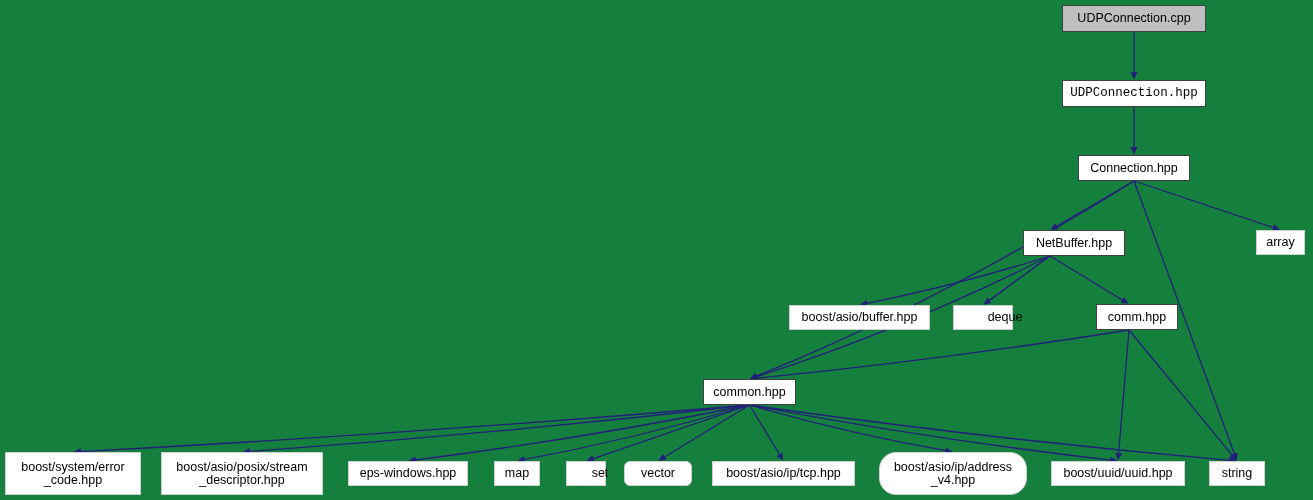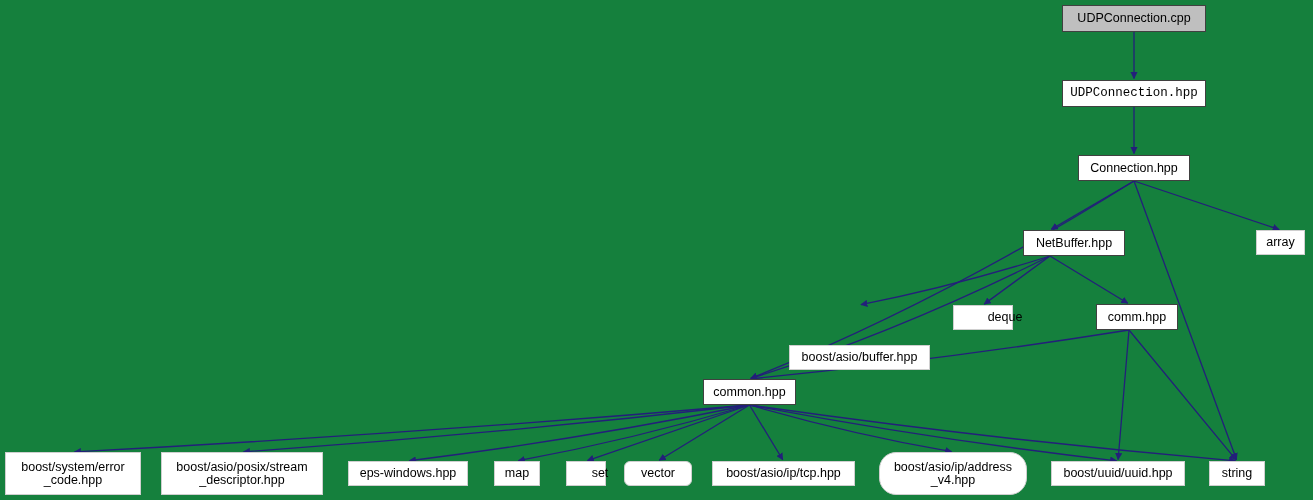--- a/index.html
+++ b/index.html
@@ -50,21 +50,21 @@
         <path d="M 749.5 405 Q 932.6748 439.72 1116.517026233021 460.774636279645" fill="none" stroke="#231f7a" stroke-width="1.3" marker-end="url(#arrow)"></path>
         <path d="M 749.5 405 Q 992.1748 439.72 1235.5097997680475 460.82881802463726" fill="none" stroke="#231f7a" stroke-width="1.3" marker-end="url(#arrow)"></path>
       </g>
   </svg>
   <div id="node-layer">
       <div class="node current" style="left: 1062px; top: 5px; width: 144px; height: 27px;">UDPConnection.cpp</div>
       <div class="node internal" style="left: 1062px; top: 80px; width: 144px; height: 27px; font-family: Liberation Mono, monospace;">UDPConnection.hpp</div>
       <div class="node internal" style="left: 1078px; top: 155px; width: 112px; height: 26px;">Connection.hpp</div>
       <div class="node internal" style="left: 999px; top: 230px; width: 102px; height: 26px; margin-left: 24px;">NetBuffer.hpp</div>
       <div class="node external" style="left: 1256px; top: 230px; width: 49px; height: 25px;">array</div>
-      <div class="node external" style="left: 789px; top: 305px; width: 141px; height: 25px; margin-top: 40px;">boost/asio/buffer.hpp</div>
+      <div class="node external" style="left: 789px; top: 305px; width: 141px; height: 25px;">boost/asio/buffer.hpp</div>
       <div class="node external" style="left: 953px; top: 305px; width: 60px; height: 25px; padding-left: 44px;">deque</div>
       <div class="node internal" style="left: 1088px; top: 304px; width: 82px; height: 26px; margin-left: 8px;">comm.hpp</div>
       <div class="node internal" style="left: 703px; top: 379px; width: 93px; height: 26px;">common.hpp</div>
       <div class="node external" style="left: 5px; top: 452px; width: 136px; height: 43px;">boost/system/error
 _code.hpp</div>
       <div class="node external" style="left: 161px; top: 452px; width: 162px; height: 43px;">boost/asio/posix/stream
 _descriptor.hpp</div>
       <div class="node external" style="left: 348px; top: 461px; width: 120px; height: 25px;">eps-windows.hpp</div>
       <div class="node external" style="left: 494px; top: 461px; width: 46px; height: 25px;">map</div>
       <div class="node external" style="left: 566px; top: 461px; width: 40px; height: 25px; padding-left: 28px;">set</div>

